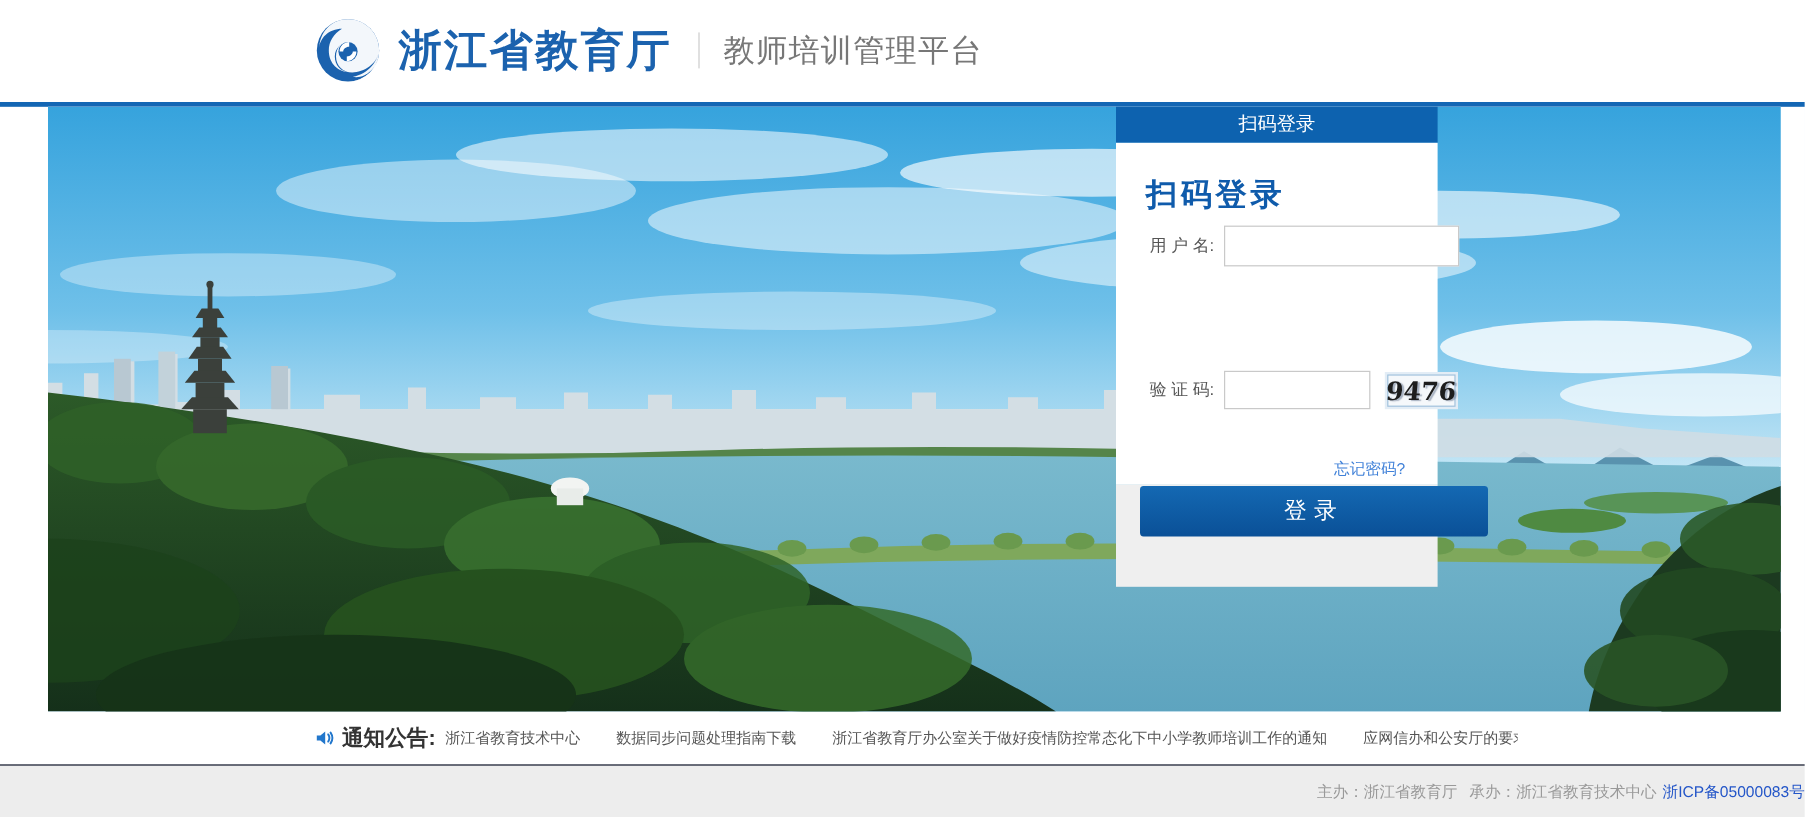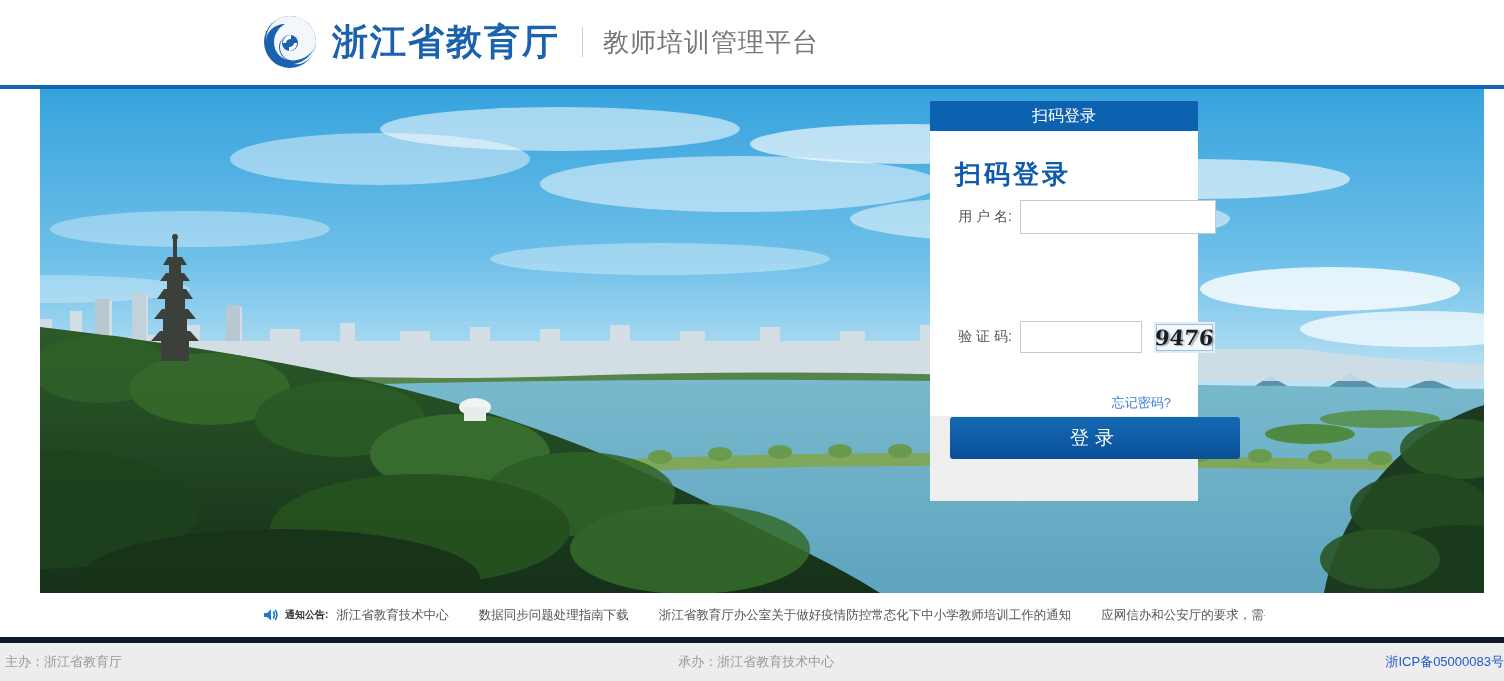--- a/index.html
+++ b/index.html
@@ -14,21 +14,21 @@
     font-family:"Liberation Serif","DejaVu Serif",serif; letter-spacing:2px; }
   .brand-divider { width:1px; height:30px; background:#cccccc; margin:0 20px 0 22px; }
   .platform-title { font-size:26px; color:#777; letter-spacing:1px; }
   .blue-line { height:4px; background:#1366b4; width:100%; }
 
   
   .hero { position:relative; margin-left:40px; width:1444px; height:504px; background:#bfe0f2; }
   .hero svg { position:absolute; left:0; top:0; width:100%; height:100%; display:block; }
 
   
-  .panel { position:absolute; left:890px; top:12px; width:268px; height:400px; z-index:5; }
+  .panel { position:absolute; left:890px; top:0; width:268px; height:400px; z-index:5; }
   .tabs { display:flex; height:30px; }
   .tab { flex:1; text-align:center; line-height:30px; font-size:16px; cursor:pointer; }
   .tab.active { background:#0d62af; color:#fff; }
   .tab.inactive { background:#ffffff; color:#444; }
   .panel-body { position:relative; background:#fff; height:285px; padding:0; }
   .panel-heading { position:absolute; left:25px; top:26px; font-size:26px; font-weight:bold;
     color:#0f5bab; letter-spacing:3px; }
   .form-row { position:absolute; left:20px; display:flex; align-items:center; }
   .row-user { top:69px; } .row-pass { top:128px; } .row-captcha { top:190px; }
   .form-label { width:70px; font-size:14px; color:#555; white-space:pre;text-align:center; }
@@ -47,27 +47,27 @@
   .panel-foot { position:relative; background:#efefef; height:85px; }
   .login-btn { position:absolute; left:20px; top:1px; width:290px; height:42px;
     background:linear-gradient(180deg,#1469b3,#0a5097); border:none; border-radius:3px;
     color:#fff; font-size:19px; letter-spacing:6px; cursor:pointer; }
 
   
   .notice { height:44px; background:#fff; display:flex; align-items:center; }
   .notice-inner { margin-left:263px; width:1002px; overflow:hidden; white-space:nowrap;
     display:flex; align-items:center; }
   .speaker { width:16px; height:16px; flex:0 0 auto; margin-right:6px; }
-  .notice-label { font-size:10px; font-weight:bold; color:#333; margin-right:8px; flex:0 0 auto; }
+  .notice-label { font-size:18px; font-weight:bold; color:#333; margin-right:8px; flex:0 0 auto; }
   .notice-link { font-size:12.5px; color:#555; text-decoration:none; margin-right:30px;
     flex:0 0 auto; }
 
   
-  .footer { height:44px; background:#ededed; border-top:6px solid #0f172a;
-    display:flex; align-items:center; justify-content:space-between; font-size:13px; color:#999; }
+  .footer { height:44px; background:#ededed; border-top:1px solid #0f172a;
+    display:flex; align-items:center; justify-content:flex-end; font-size:13px; color:#999; }
   .footer span { margin:0 5px; }
   .icp-link { color:#2456c8; text-decoration:none; }
 </style>
 </head>
 <body>
 
 <div class="header">
   <div class="brand">
     <svg class="logo" viewBox="0 0 64 64">
       <circle cx="32" cy="32" r="26" fill="#1b62ae"></circle>

